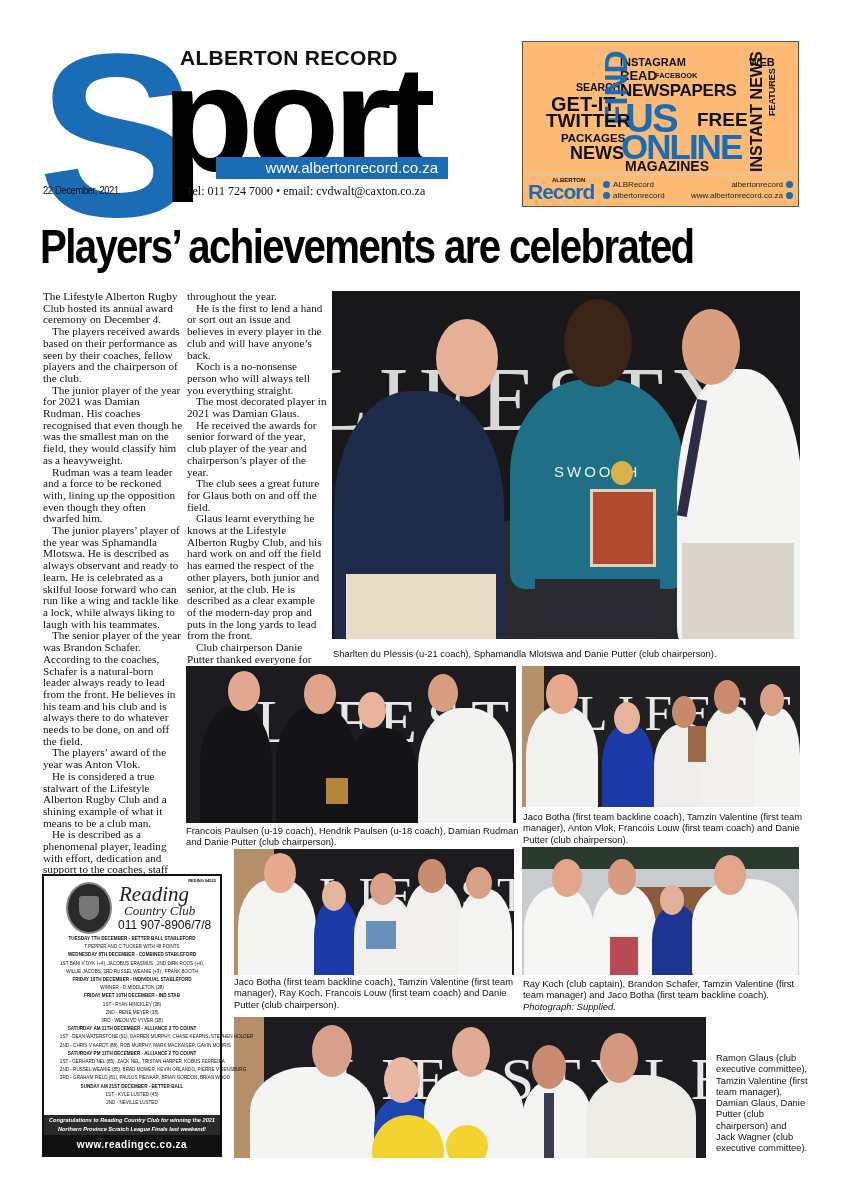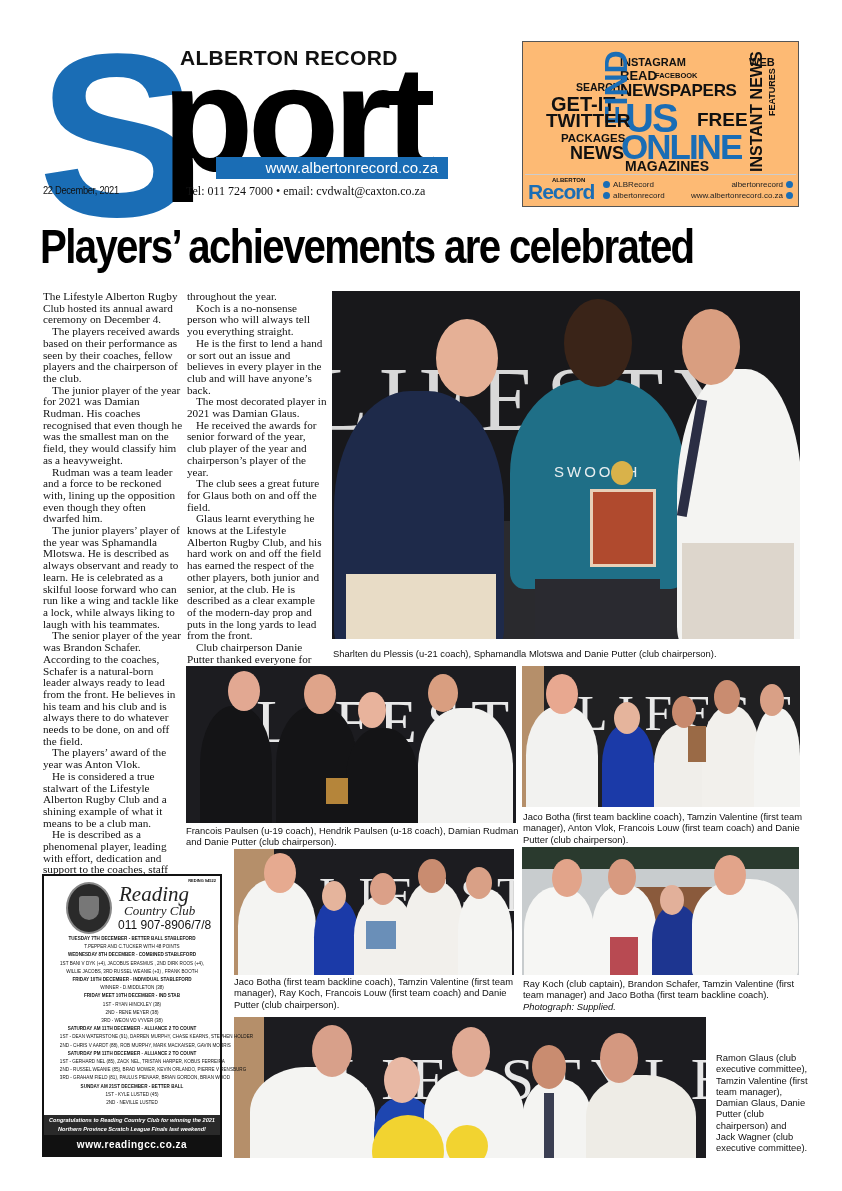--- a/index.html
+++ b/index.html
@@ -112,22 +112,22 @@
   <p>Rudman was a team leader and a force to be reckoned with, lining up the opposition even though they often dwarfed him.</p>
   <p>The junior players’ player of the year was Sphamandla Mlotswa. He is described as always observant and ready to learn. He is celebrated as a skilful loose forward who can run like a wing and tackle like a lock, while always liking to laugh with his teammates.</p>
   <p>The senior player of the year was Brandon Schafer. According to the coaches, Schafer is a natural-born leader always ready to lead from the front. He believes in his team and his club and is always there to do whatever needs to be done, on and off the field.</p>
   <p>The players’ award of the year was Anton Vlok.</p>
   <p>He is considered a true stalwart of the Lifestyle Alberton Rugby Club and a shining example of what it means to be a club man.</p>
   <p>He is described as a phenomenal player, leading with effort, dedication and support to the coaches, staff and players around him.</p>
   <p>Ray Koch received an award for outstanding leadership</p>
 </div>
 <div class="abs col col2">
   <p class="first">throughout the year.</p>
+  <p>He is the first to lend a hand or sort out an issue and believes in every player in the club and will have anyone’s back.</p>
   <p>Koch is a no-nonsense person who will always tell you everything straight.</p>
-  <p>He is the first to lend a hand or sort out an issue and believes in every player in the club and will have anyone’s back.</p>
   <p>The most decorated player in 2021 was Damian Glaus.</p>
   <p>He received the awards for senior forward of the year, club player of the year and chairperson’s player of the year.</p>
   <p>The club sees a great future for Glaus both on and off the field.</p>
   <p>Glaus learnt everything he knows at the Lifestyle Alberton Rugby Club, and his hard work on and off the field has earned the respect of the other players, both junior and senior, at the club. He is described as a clear example of the modern-day prop and puts in the long yards to lead from the front.</p>
   <p>Club chairperson Danie Putter thanked everyone for their dedication, hard work and teamwork throughout the year. He thanked each of the players, coaches, management and sponsors who made this year a success and said he looks forward to an even better year next year.</p>
 </div>
 
 <div class="photo" style="left:332px;top:291px;width:468px;height:348px;background:#18181b;">
   <div class="bg-text" style="left:-20px;top:55px;font-size:92px;color:#d8d8d8;">LIFESTY</div>
   <div class="abs" style="left:145px;top:230px;width:330px;height:118px;background:#2a2a2e;"></div>

